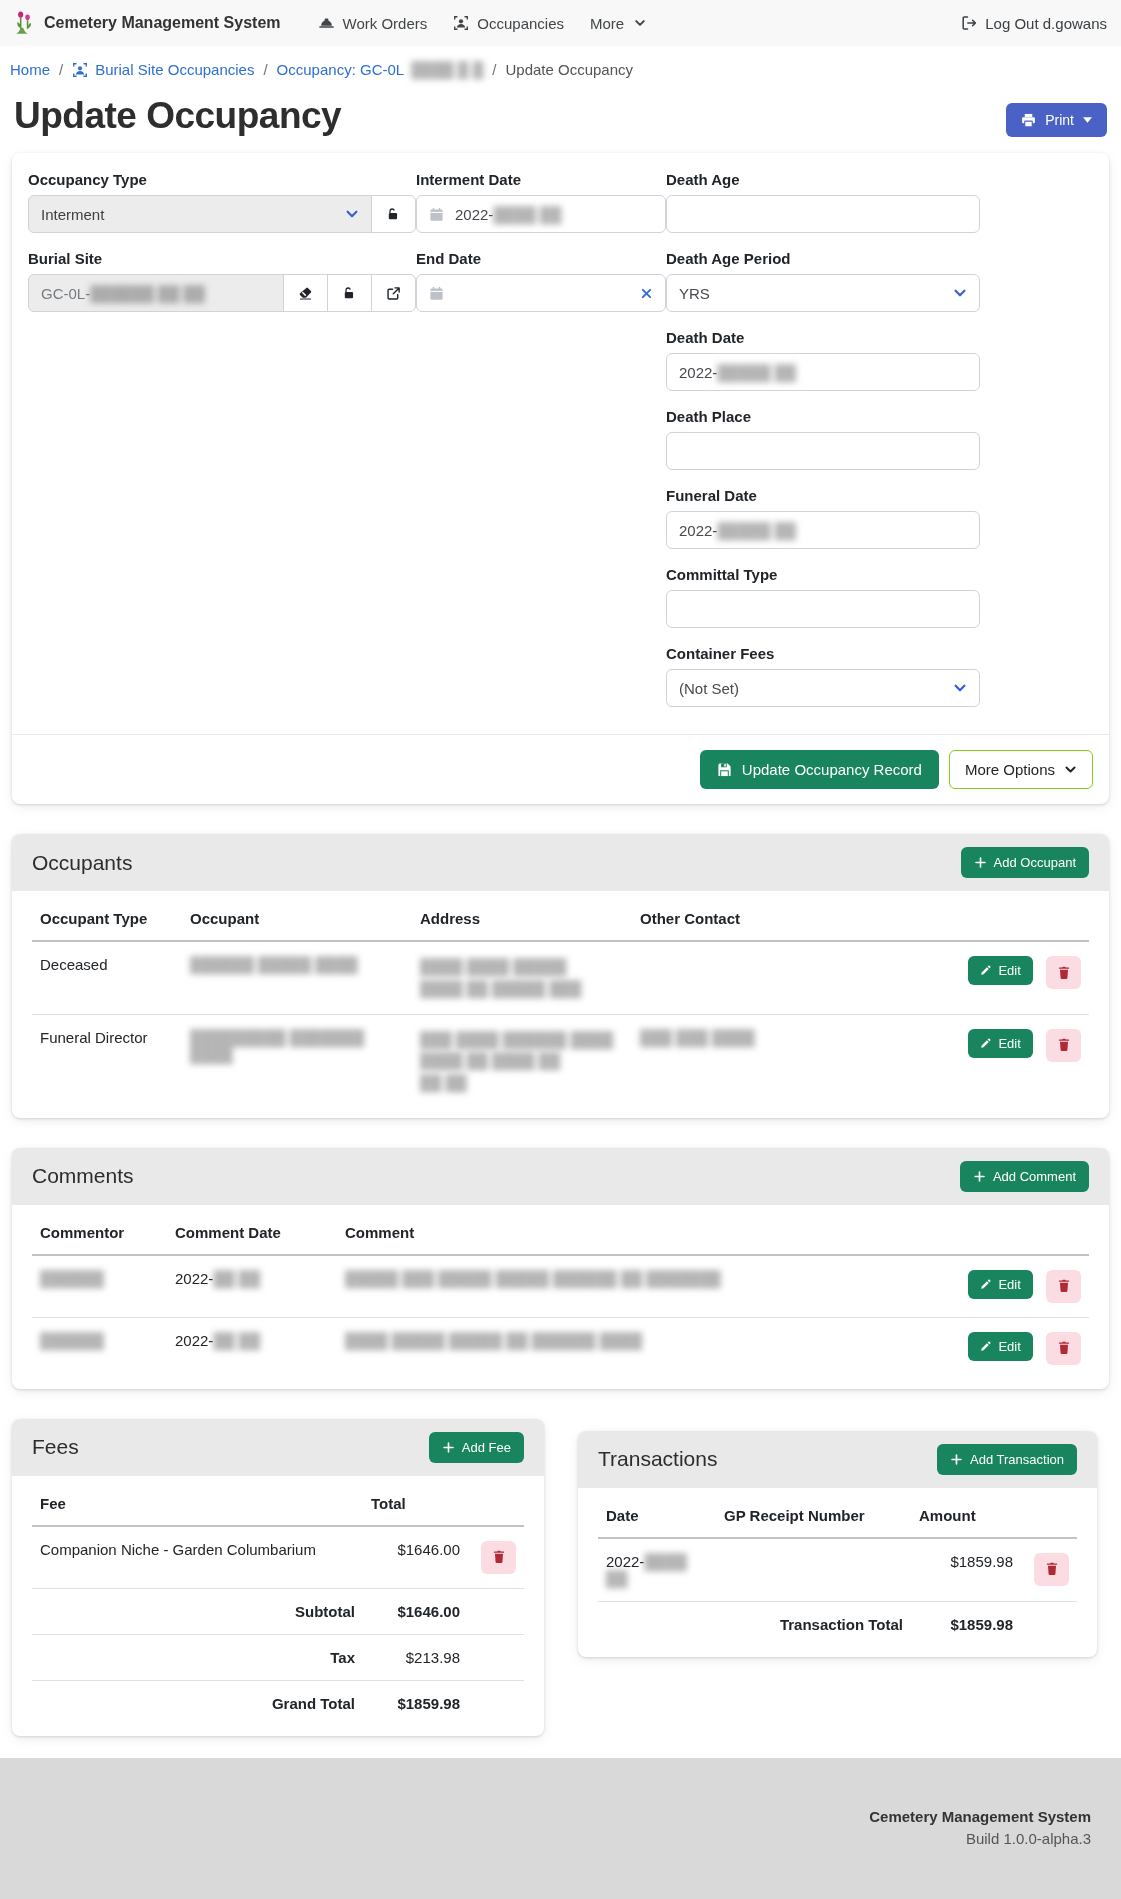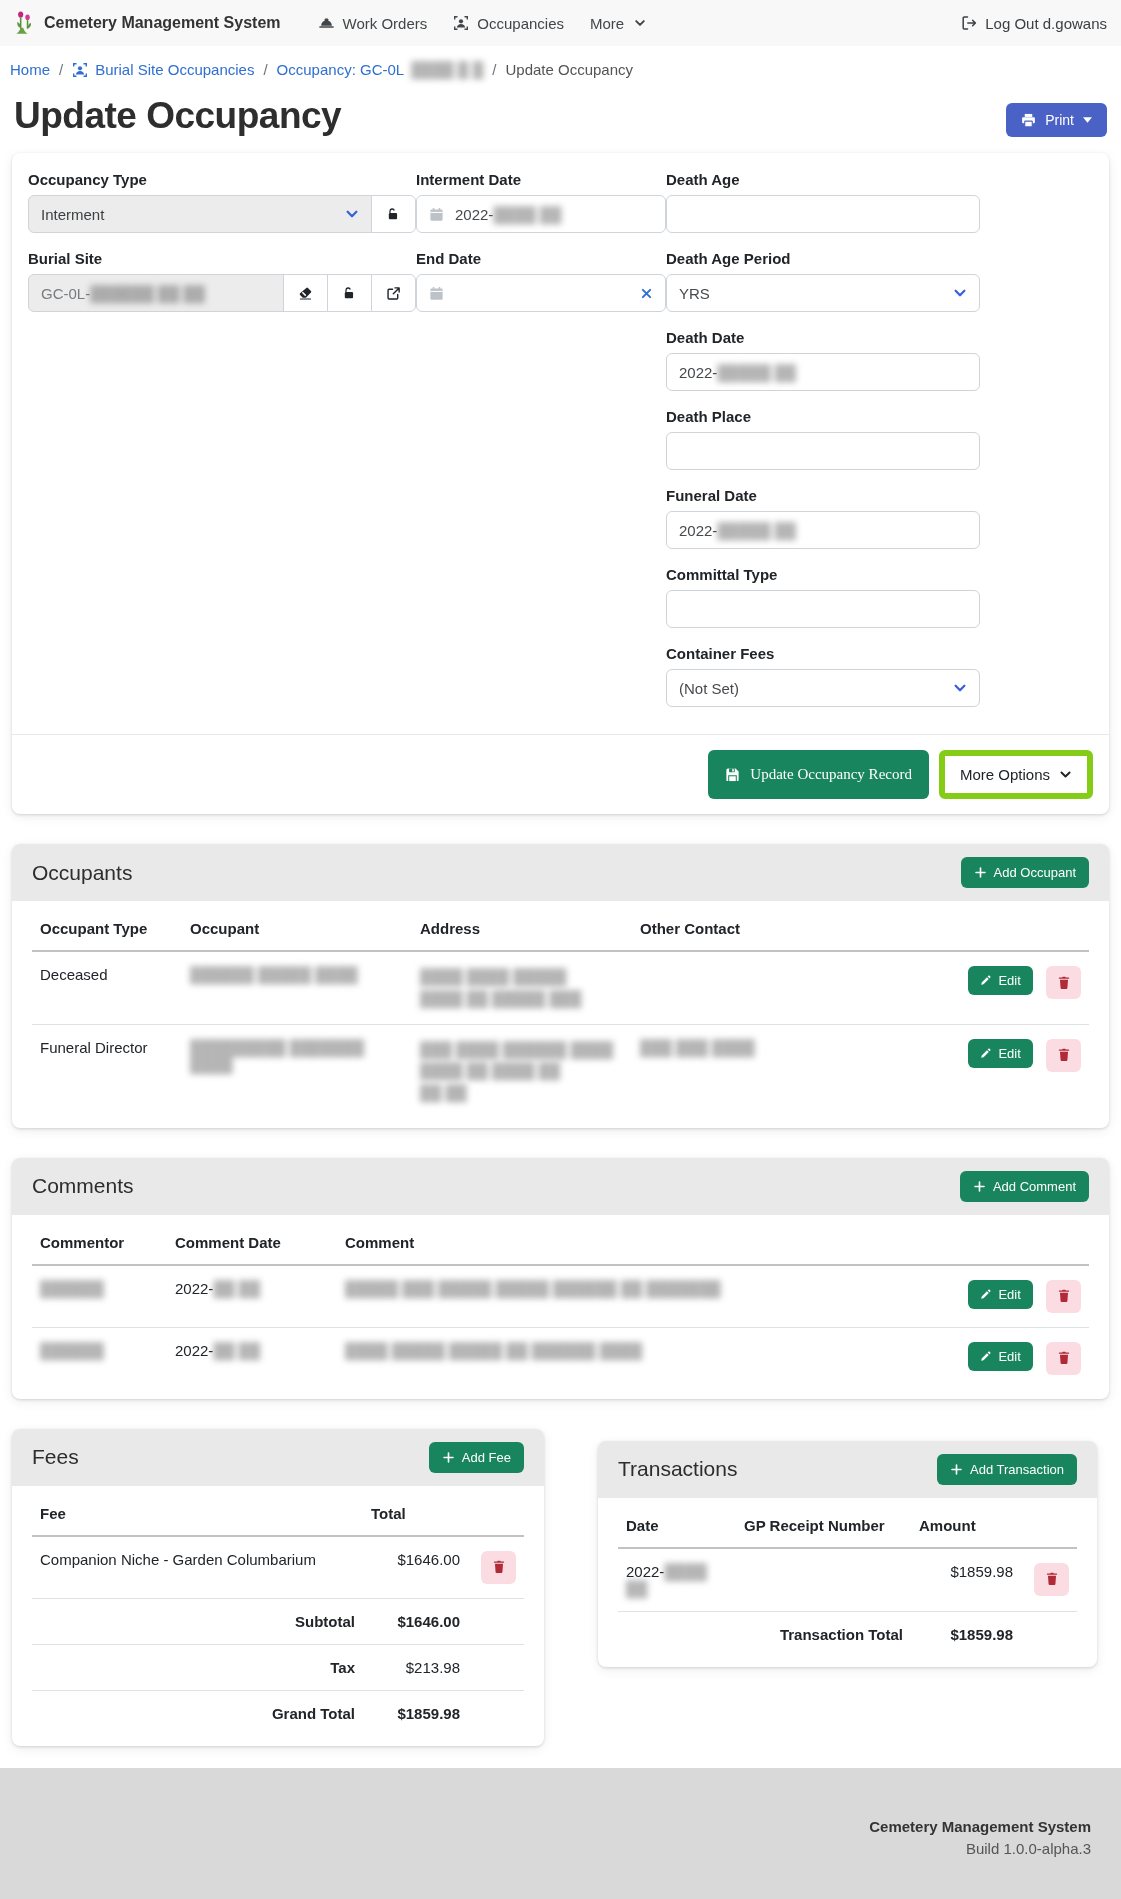--- a/index.html
+++ b/index.html
@@ -54,41 +54,41 @@
   .igroup { display: flex; }
   .igroup .control { flex: 1; border-radius: 6px 0 0 6px; }
   .ibtn { width: 45px; height: 38px; display: flex; align-items: center; justify-content: center;
           background: #fff; border: 1px solid #ced4da; margin-left: -1px; color: #212529; cursor: pointer; }
   .ibtn:last-child { border-radius: 0 6px 6px 0; }
   .cal-wrap { color: #bcc2c8; margin-right: 11px; }
   .date-text { color: #46494d; }
   .clear-x { margin-left: auto; cursor: pointer; }
   .form-footer { border-top: 1px solid #e8e8e8; padding: 15px 16px; display: flex; justify-content: flex-end; gap: 10px; }
   .btn-submit { display: flex; align-items: center; gap: 10px; background: #18855f; color: #fff; border: none;
-                border-radius: 6px; padding: 10px 17px; font-size: 15px; cursor: pointer; font-family: Liberation Serif, serif; }
+                border-radius: 6px; padding: 10px 17px; font-size: 15px; cursor: pointer; font-family: Liberation Sans, sans-serif; }
   .btn-more { display: flex; align-items: center; gap: 9px; background: #fff; color: #212529;
-              border: 6px solid #84cc16; border-radius: 6px; padding: 10px 15px; font-size: 15px; cursor: pointer;
+              border: 1px solid #84cc16; border-radius: 6px; padding: 10px 15px; font-size: 15px; cursor: pointer;
               font-family: inherit; }
 
   
   .tbl { width: calc(100% - 40px); margin: 6px 20px 10px; border-collapse: collapse; }
   .tbl th { text-align: left; font-weight: 700; padding: 13px 8px; border-bottom: 2px solid #bfc3c6; }
   .tbl td { padding: 14px 8px; border-bottom: 1px solid #dee2e6; vertical-align: top; }
   .tbl tr:last-child td { border-bottom: none; }
   .actions { text-align: right; white-space: nowrap; width: 116px; }
   .num { text-align: right; }
   .bold { font-weight: 700; text-align: right; }
   .btn-edit { display: inline-flex; align-items: center; gap: 7px; background: #18855f; color: #fff; border: none;
               border-radius: 6px; padding: 7px 12px; font-size: 13px; cursor: pointer; font-family: inherit; }
   .btn-del { display: inline-flex; align-items: center; justify-content: center; width: 35px; height: 33px;
              background: #fbdce3; color: #b02a37; border: none; border-radius: 6px; margin-left: 9px;
              vertical-align: top; cursor: pointer; }
 
   
-  .bottom-row { display: flex; gap: 42px; align-items: flex-start; margin: 0 12px; }
+  .bottom-row { display: flex; gap: 22px; align-items: flex-start; margin: 0 12px; }
   .fees-card { width: 532px; margin: 0; }
   .trans-card { flex: 1; margin: 12px; }
 
   
   .page-footer { background: #d9d9d9; margin-top: 22px; padding: 50px 30px 0; text-align: right; flex: 1; min-height: 192px; }
   .f-app { font-weight: 700; color: #333; }
   .f-build { color: #555; margin-top: 5px; }
 
   
   .redacted { filter: blur(3px); opacity: .5; color: #6b6b6b; user-select: none; }

